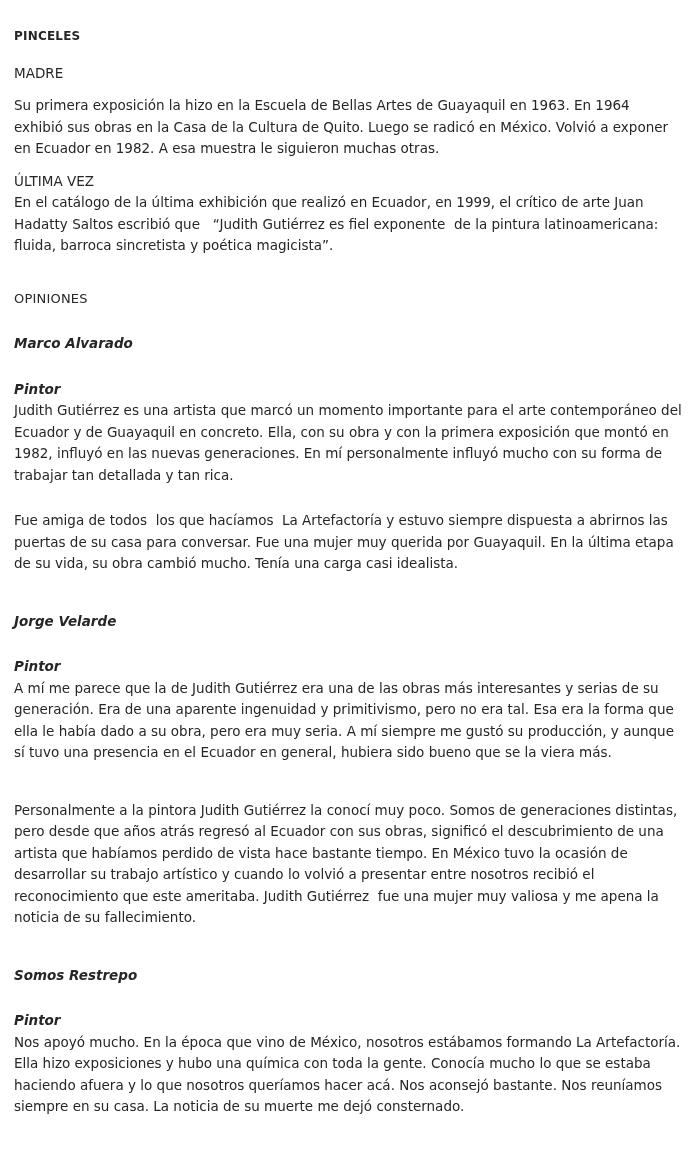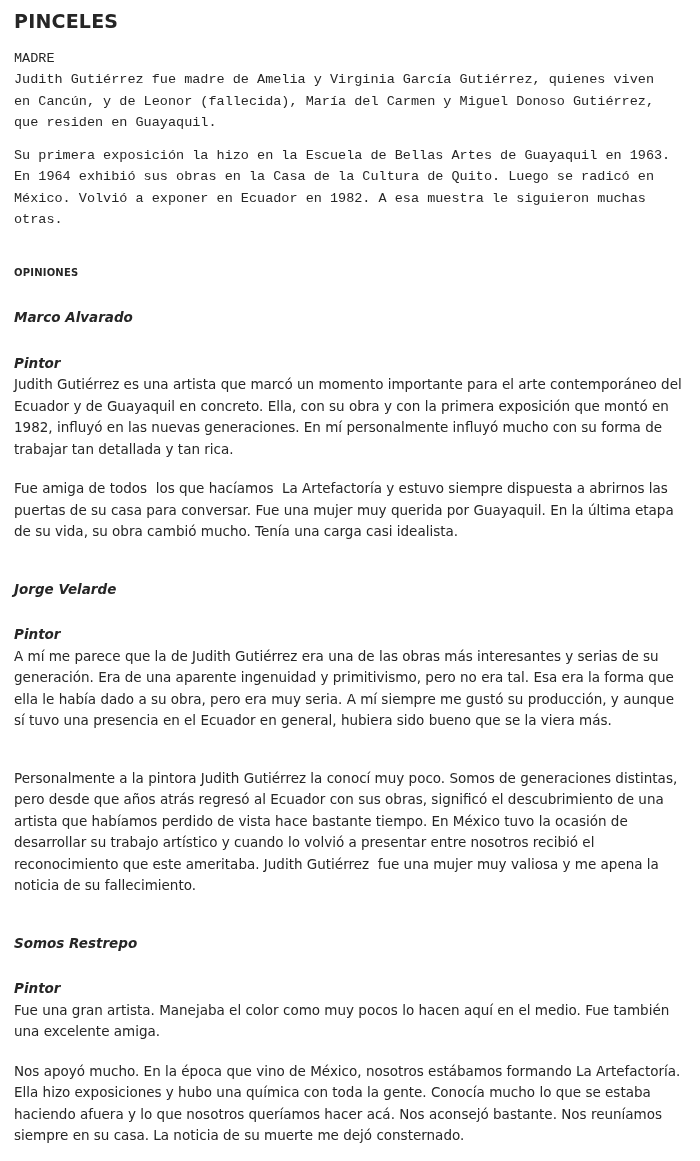--- a/index.html
+++ b/index.html
@@ -12,75 +12,75 @@
     min-height: 1161px;
     box-sizing: border-box;
     padding: 11px 14px 20px 14px;
     font-family: "DejaVu Sans", sans-serif;
     font-size: 13.5px;
     line-height: 21.5px;
     color: #262626;
     background: #ffffff;
   }
   .doc-title {
-    font-size: 19px;
+    font-size: 12px;
     font-weight: bold;
-    margin: 0 0 15px 0;
+    margin: 15px 0 15px 0;
     letter-spacing: 0.2px;
   }
   .section {
     margin: 0 8px 11px 0;
-    font-family: Liberation Mono, monospace;
   }
   .section-heading {
     font-weight: normal;
   }
   p.body-text {
     margin: 0;
     white-space: pre-wrap;
   }
   .opinions-title {
-    font-size: 10px;
-    font-weight: bold;
+    font-size: 13px;
+    font-weight: normal;
     margin: 31px 0 16px 0;
     letter-spacing: 0.2px;
   }
   .opinion {
     margin: 0 0 36px 0;
   }
   .opinion:last-child {
     margin-bottom: 0;
   }
   .opinion-name,
   .opinion-role {
     font-weight: bold;
     font-style: italic;
     margin-top: 24px;
   }
   .opinion p.body-text + p.body-text {
-    margin-top: 18px;
+    margin-top: 24px;
   }
 </style>
 </head>
 <body>
 
 <div class="doc">
 
   <h1 class="doc-title">PINCELES</h1>
 
   <div class="section">
     <div class="section-heading">MADRE</div>
-    <p class="body-text">Judith Gutiérrez fue madre de Amelia y Virginia García Gutiérrez, quienes viven en Cancún, y de Leonor (fallecida), María del Carmen y Miguel Donoso Gutiérrez, que residen en Guayaquil.</p>
   </div>
 
   <div class="section">
     <p class="body-text">Su primera exposición la hizo en la Escuela de Bellas Artes de Guayaquil en 1963. En 1964 exhibió sus obras en la Casa de la Cultura de Quito. Luego se radicó en México. Volvió a exponer en Ecuador en 1982. A esa muestra le siguieron muchas otras.</p>
   </div>
 
   <div class="section">
+    <div class="section-heading">ÚLTIMA VEZ</div>
+    <p class="body-text">En el catálogo de la última exhibición que realizó en Ecuador, en 1999, el crítico de arte Juan Hadatty Saltos escribió que   “Judith Gutiérrez es fiel exponente  de la pintura latinoamericana: fluida, barroca sincretista y poética magicista”.</p>
   </div>
 
   <h2 class="opinions-title">OPINIONES</h2>
 
   <div class="opinion">
     <div class="opinion-name">Marco Alvarado</div>
     <div class="opinion-role">Pintor</div>
     <p class="body-text">Judith Gutiérrez es una artista que marcó un momento importante para el arte contemporáneo del Ecuador y de Guayaquil en concreto. Ella, con su obra y con la primera exposición que montó en 1982, influyó en las nuevas generaciones. En mí personalmente influyó mucho con su forma de trabajar tan detallada y tan rica.</p>
     <p class="body-text">Fue amiga de todos  los que hacíamos  La Artefactoría y estuvo siempre dispuesta a abrirnos las puertas de su casa para conversar. Fue una mujer muy querida por Guayaquil. En la última etapa de su vida, su obra cambió mucho. Tenía una carga casi idealista.</p>
   </div>
@@ -91,17 +91,16 @@
     <p class="body-text">A mí me parece que la de Judith Gutiérrez era una de las obras más interesantes y serias de su generación. Era de una aparente ingenuidad y primitivismo, pero no era tal. Esa era la forma que ella le había dado a su obra, pero era muy seria. A mí siempre me gustó su producción, y aunque sí tuvo una presencia en el Ecuador en general, hubiera sido bueno que se la viera más.</p>
   </div>
 
   <div class="opinion">
     <p class="body-text">Personalmente a la pintora Judith Gutiérrez la conocí muy poco. Somos de generaciones distintas, pero desde que años atrás regresó al Ecuador con sus obras, significó el descubrimiento de una artista que habíamos perdido de vista hace bastante tiempo. En México tuvo la ocasión de desarrollar su trabajo artístico y cuando lo volvió a presentar entre nosotros recibió el reconocimiento que este ameritaba. Judith Gutiérrez  fue una mujer muy valiosa y me apena la noticia de su fallecimiento.</p>
   </div>
 
   <div class="opinion">
     <div class="opinion-name">Somos Restrepo</div>
     <div class="opinion-role">Pintor</div>
-    <p class="body-text">Fue una gran artista. Manejaba el color como muy pocos lo hacen aquí en el medio. Fue también una excelente amiga.</p>
     <p class="body-text">Nos apoyó mucho. En la época que vino de México, nosotros estábamos formando La Artefactoría. Ella hizo exposiciones y hubo una química con toda la gente. Conocía mucho lo que se estaba haciendo afuera y lo que nosotros queríamos hacer acá. Nos aconsejó bastante. Nos reuníamos siempre en su casa. La noticia de su muerte me dejó consternado.</p>
   </div>
 
 </div>
 
 </body></html>

